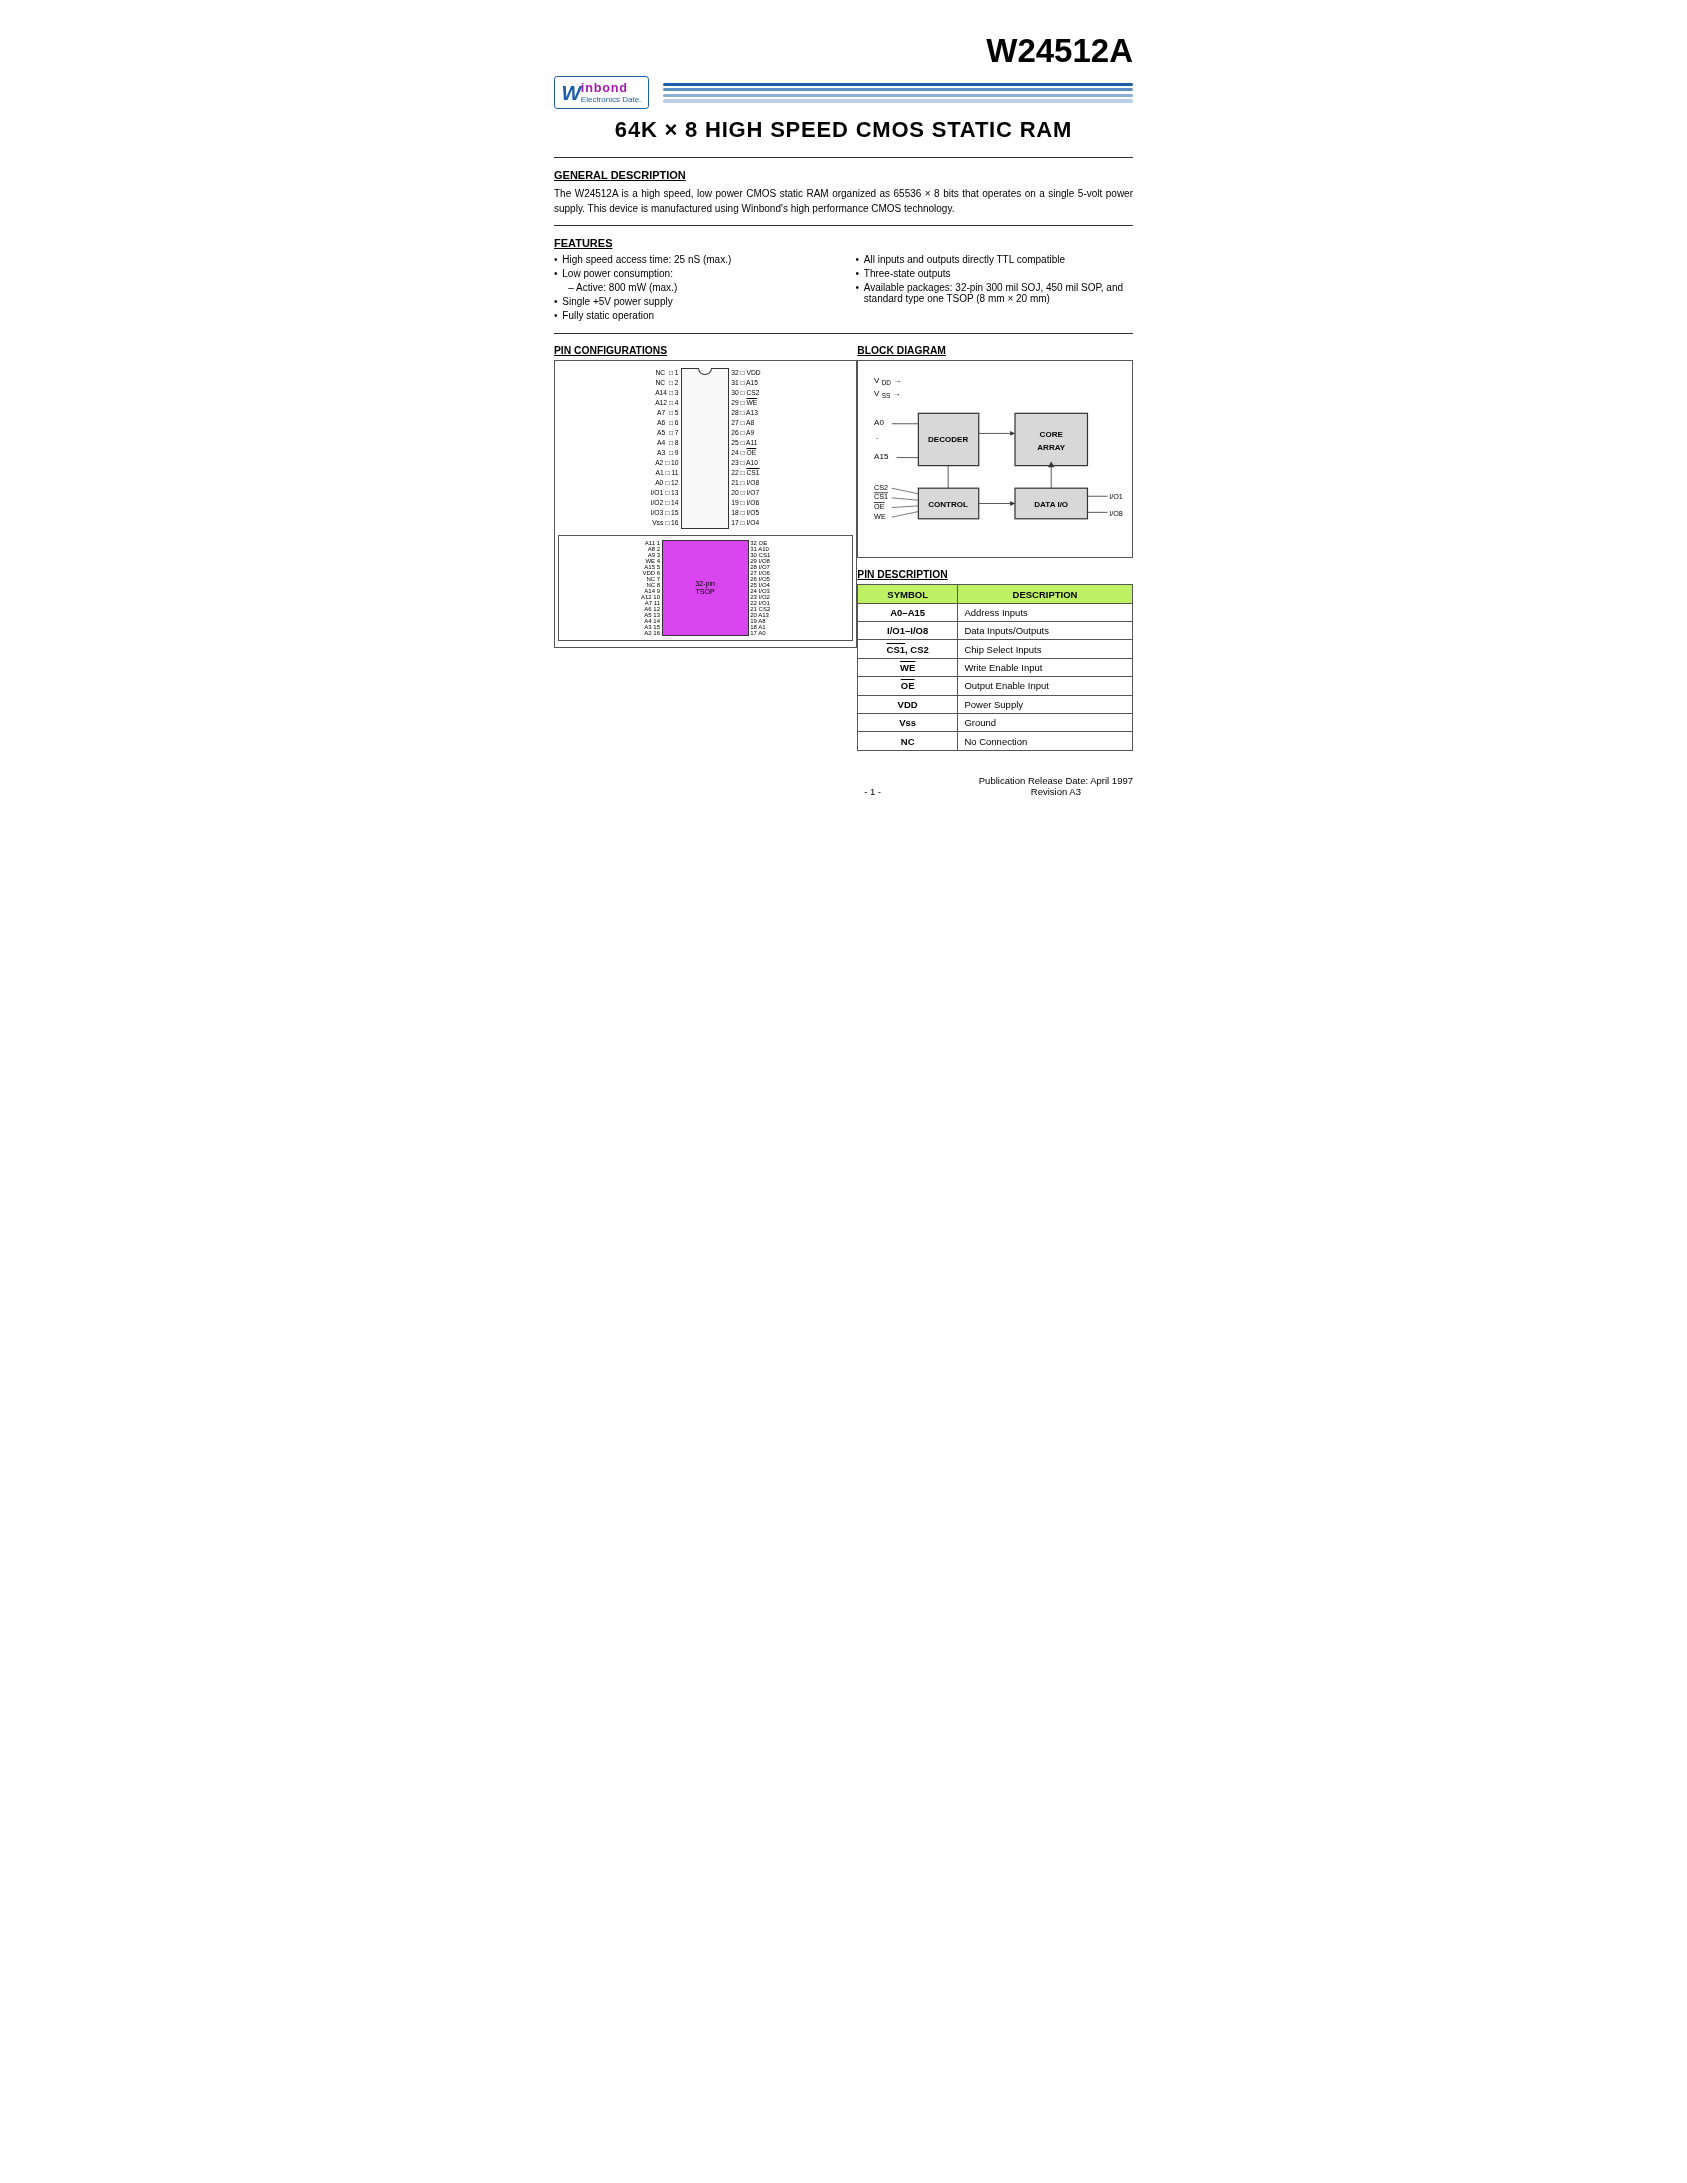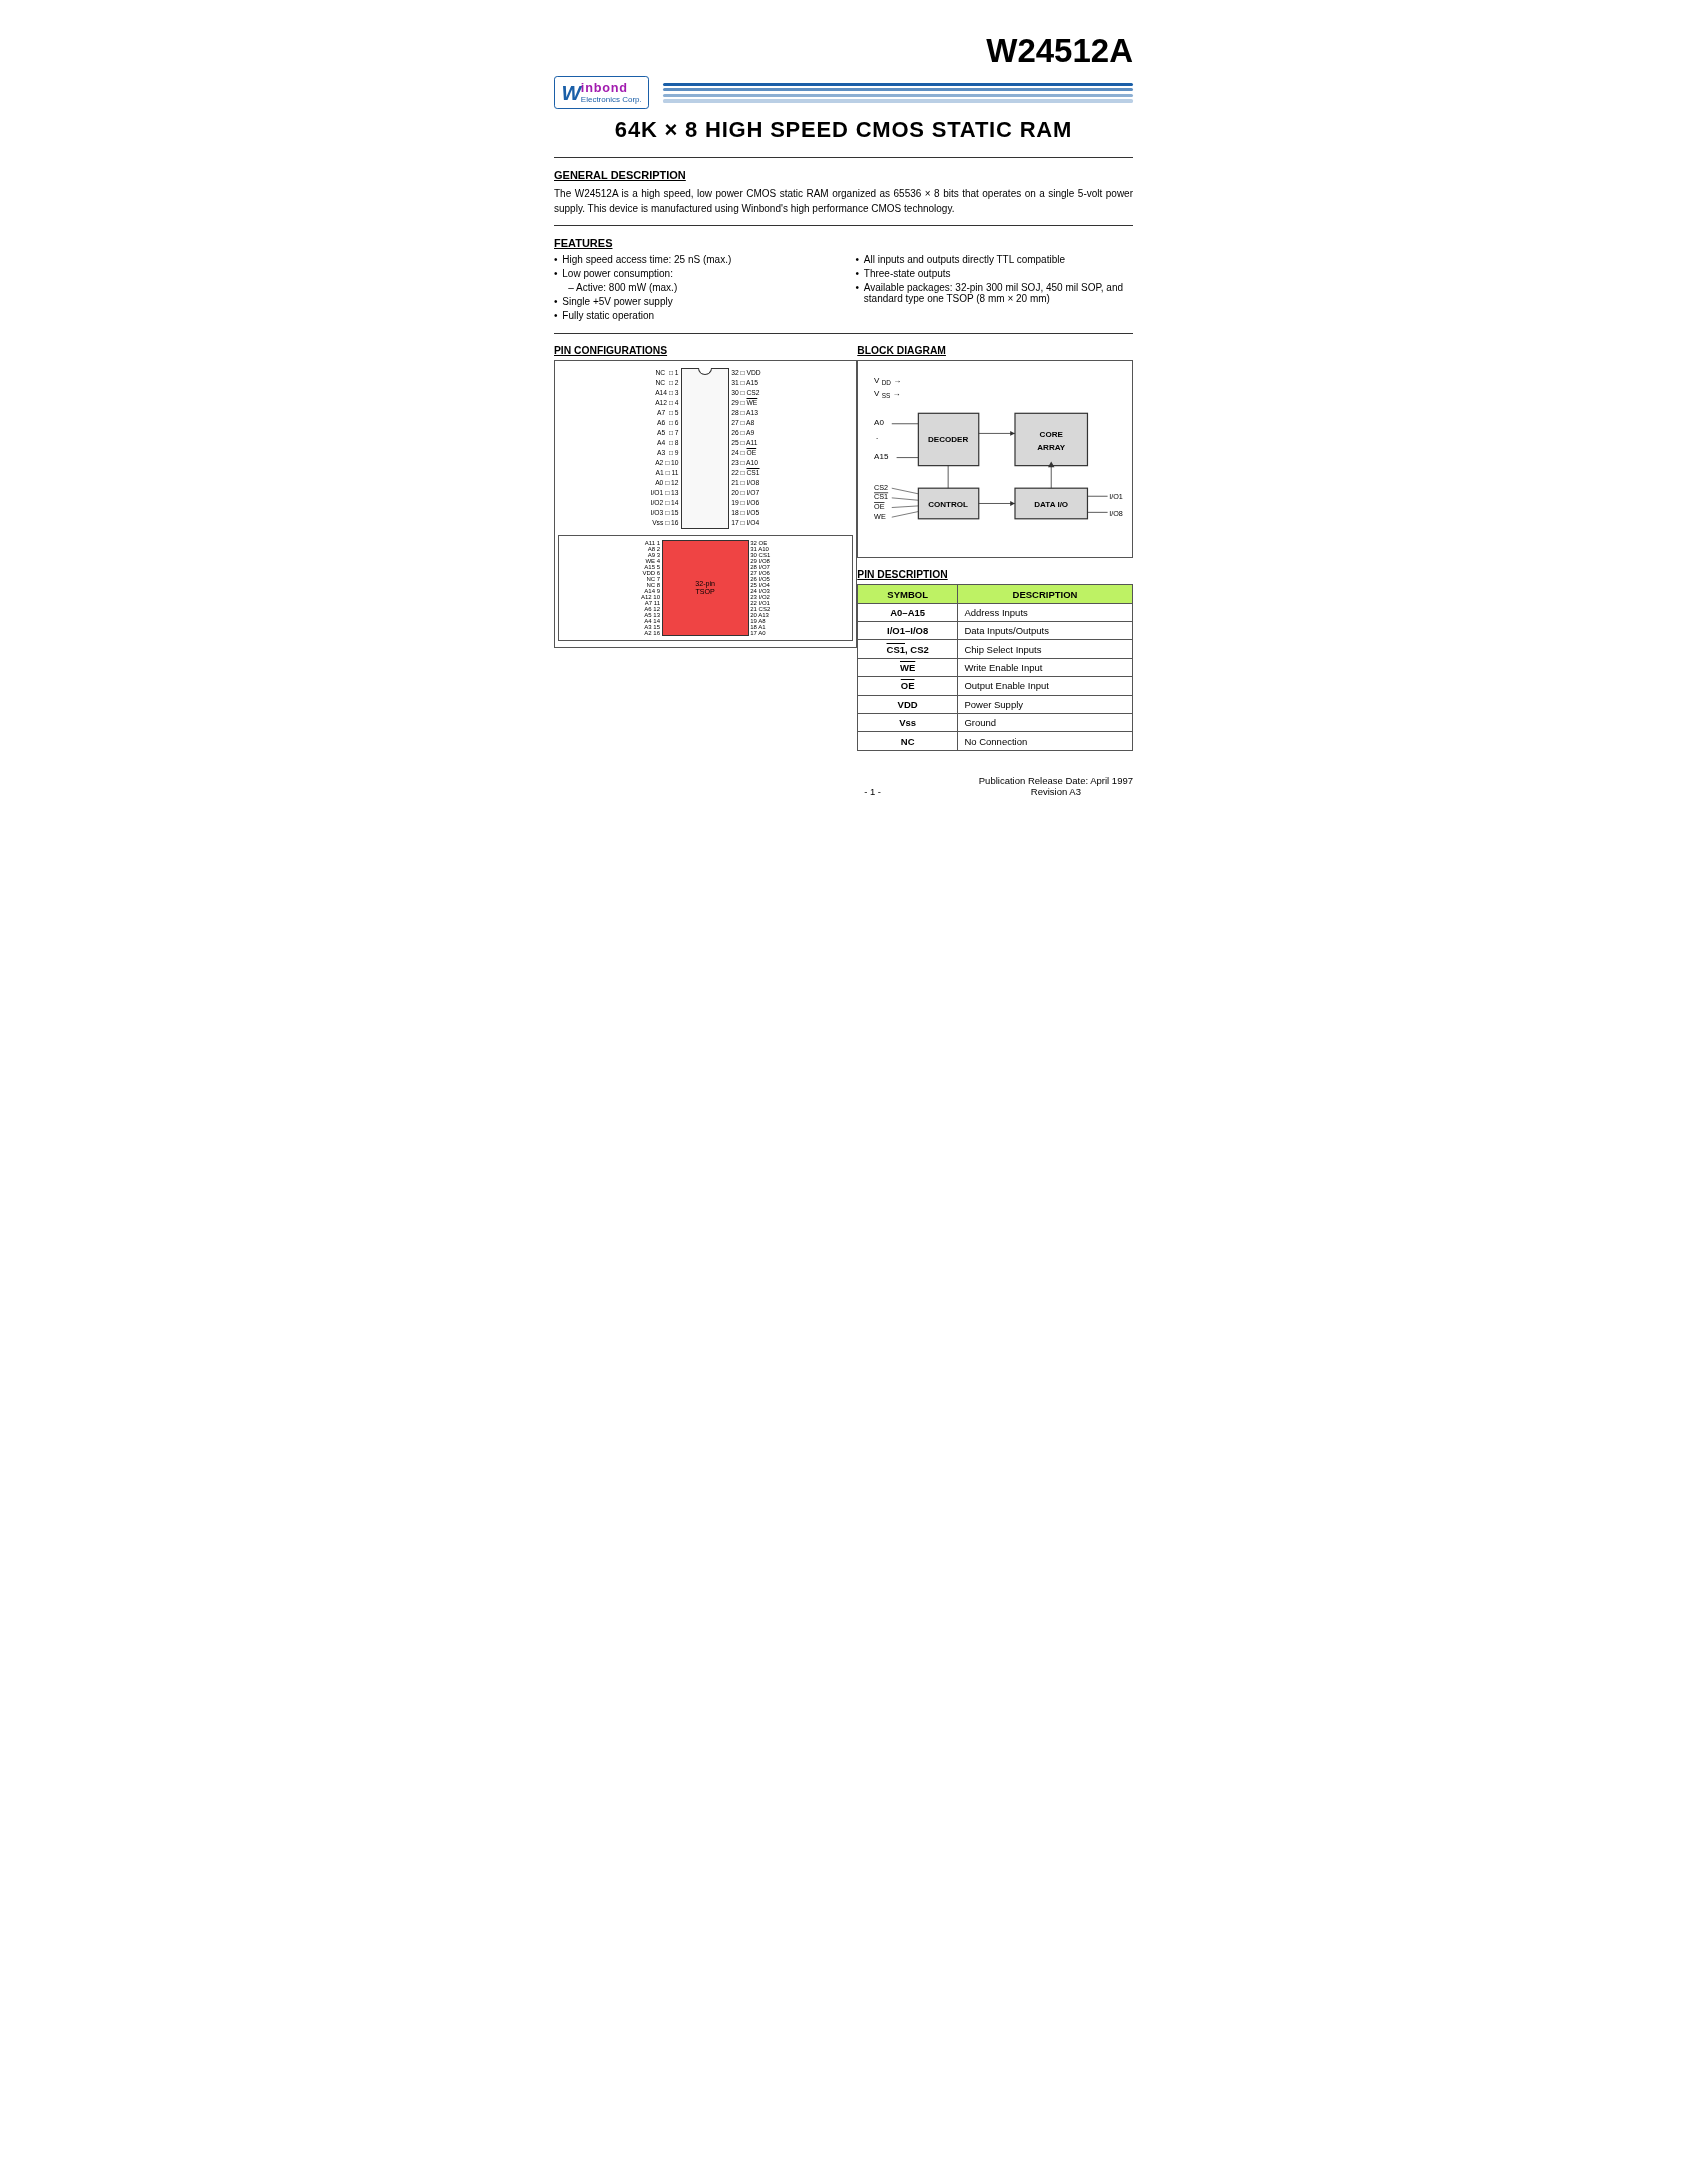--- a/index.html
+++ b/index.html
@@ -234,21 +234,21 @@
       position: relative;
     }
     .tsop-pkg {
       display: flex;
       align-items: stretch;
       justify-content: center;
     }
     .tsop-body {
       border: 1.2px solid #333;
       width: 87px;
-      background: #ef4444;
+      background: #d946ef;
       display: flex;
       align-items: center;
       justify-content: center;
       font-size: 6.4px;
       min-height: 48px;
     }
     .tsop-left-pins {
       display: flex;
       flex-direction: column;
       justify-content: space-around;
@@ -273,21 +273,21 @@
 </head>
 <body>
 
 <div class="header-right">W24512A</div>
 
 <div class="logo-row">
   <div class="logo-box">
     <span class="logo-w">W</span>
     <div class="logo-text-block">
       <span class="logo-inbond">inbond</span>
-      <span class="logo-corp">Electronics Corp.</span>
+      <span class="logo-corp">Electronics Date.</span>
     </div>
   </div>
   <div class="logo-lines">
     <div class="logo-line"></div>
     <div class="logo-line"></div>
     <div class="logo-line"></div>
     <div class="logo-line"></div>
   </div>
 </div>
 

